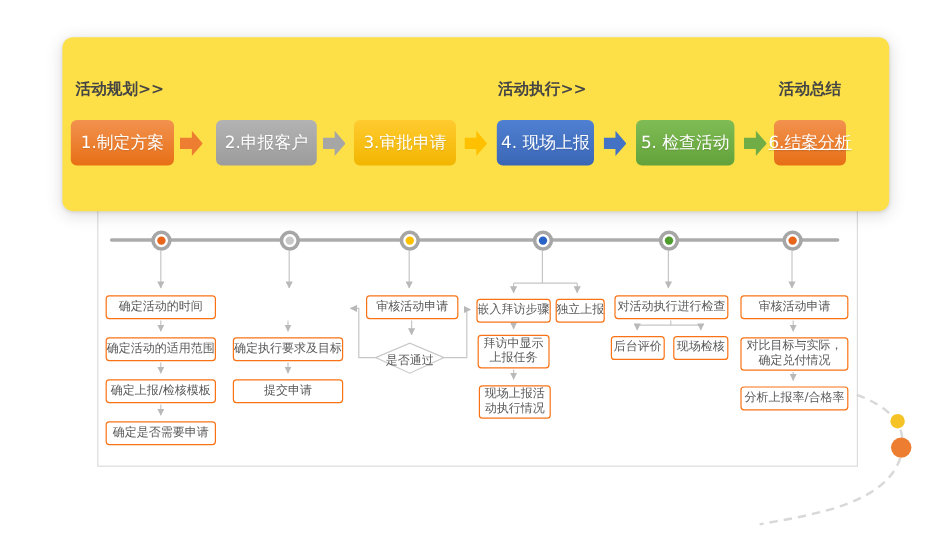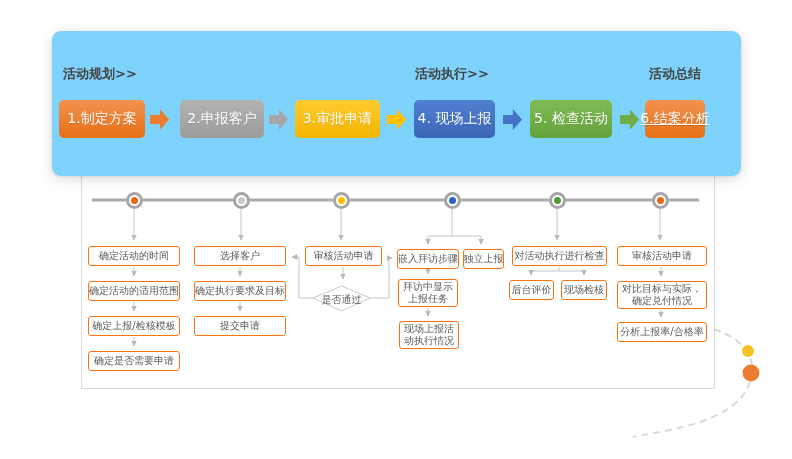--- a/index.html
+++ b/index.html
@@ -20,21 +20,21 @@
   .dot-yellow{background:#ffc000;} .dot-blue{background:#2b62c6;} .dot-green{background:#4e9c2e;}
   
   .fb{position:absolute;box-sizing:border-box;background:#ffffff;border:1px solid #f97316;
     border-radius:3px;color:#595959;font-size:10px;line-height:12px;z-index:2;
     display:flex;align-items:center;justify-content:center;text-align:center;padding:1px 2px;}
   .one{height:20px;white-space:nowrap;}
   .two{height:28px;word-break:break-all;}
   .diamond-label{position:absolute;left:315px;top:293px;width:53px;z-index:2;
     color:#595959;font-size:10px;text-align:center;white-space:nowrap;}
   
-  .card{position:absolute;left:52px;top:31px;width:689px;height:145px;background:#7dd3fc;
+  .card{position:absolute;left:52px;top:31px;width:689px;height:145px;background:#fde047;
     border-radius:9px;z-index:5;
     box-shadow:0 3px 14px rgba(0,0,0,0.14),0 1px 3px rgba(0,0,0,0.08);}
   .sec{position:absolute;top:0;font-size:13px;font-weight:bold;color:#454545;white-space:nowrap;}
   .sec1{left:11px;} .sec2{left:363px;} .sec3{left:597px;}
   .step{position:absolute;top:69px;height:38px;border-radius:5px;color:#ffffff;font-size:14px;
     display:flex;align-items:center;justify-content:center;white-space:nowrap;
     text-shadow:0 1px 1px rgba(0,0,0,0.12);}
   .g-orange{background:linear-gradient(180deg,#f2924f,#e76f15);}
   .g-gray{background:linear-gradient(180deg,#b3b3b3,#9c9c9c);}
   .g-yellow{background:linear-gradient(180deg,#ffcb2f,#f2b500);}
@@ -125,21 +125,20 @@
     </div>
   <div class="node" style="left:651.5px">
       <span class="dot dot-orange"></span>
     </div>
 
   <div class="fb one" style="left:88px;top:246px;width:92px">确定活动的时间</div>
   <div class="fb one" style="left:88px;top:281px;width:92px">确定活动的适用范围</div>
   <div class="fb one" style="left:88px;top:316px;width:92px">确定上报/检核模板</div>
   <div class="fb one" style="left:88px;top:351px;width:92px">确定是否需要申请</div>
 
-  <div class="fb one" style="left:194px;top:246px;width:92px">选择客户</div>
   <div class="fb one" style="left:194px;top:281px;width:92px">确定执行要求及目标</div>
   <div class="fb one" style="left:194px;top:316px;width:92px">提交申请</div>
 
   <div class="fb one" style="left:305px;top:246px;width:77px">审核活动申请</div>
   <div class="diamond-label">是否通过</div>
 
   <div class="fb one" style="left:397px;top:249px;width:62px">嵌入拜访步骤</div>
   <div class="fb one" style="left:463px;top:249px;width:41px">独立上报</div>
   <div class="fb two" style="left:398px;top:279px;width:60px">拜访中显示上报任务</div>
   <div class="fb two" style="left:399px;top:321px;width:60px">现场上报活动执行情况</div>

